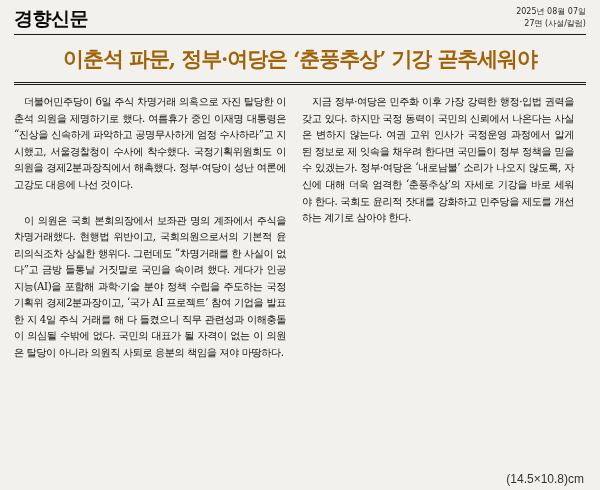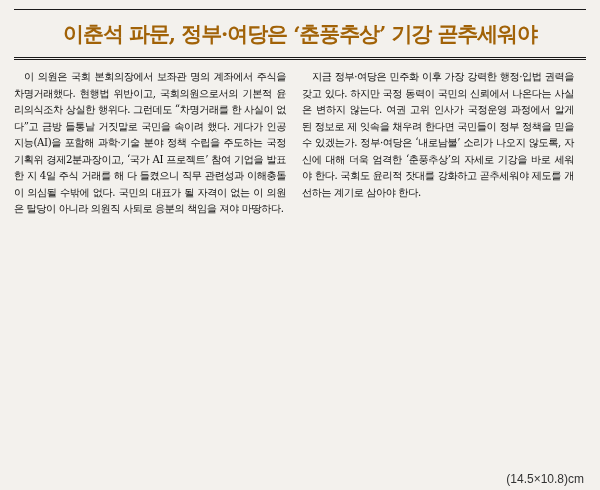--- a/index.html
+++ b/index.html
@@ -95,31 +95,39 @@
     font-family: Liberation Sans, sans-serif;
     font-size: 12px;
     color: #333;
   }
 </style>
 </head>
 <body>
 
 <div class="page">
 
+  <div class="masthead">
+    <div class="masthead-title">경향신문</div>
+    <div class="masthead-meta">
+      <div>2025년 08월 07일</div>
+      <div>27면 (사설/칼럼)</div>
+    </div>
+  </div>
 
   <div class="rule-top"></div>
 
   <div class="headline">이춘석 파문, 정부·여당은 ‘춘풍추상’ 기강 곧추세워야</div>
 
   <div class="rule-bottom"></div>
   <div class="rule-bottom2"></div>
 
   <div class="columns">
     <div class="col">
+      <p>더불어민주당이 6일 주식 차명거래 의혹으로 자진 탈당한 이춘석 의원을 제명하기로 했다. 여름휴가 중인 이재명 대통령은 “진상을 신속하게 파악하고 공명무사하게 엄정 수사하라”고 지시했고, 서울경찰청이 수사에 착수했다. 국정기획위원회도 이 의원을 경제2분과장직에서 해촉했다. 정부·여당이 성난 여론에 고강도 대응에 나선 것이다.</p>
       <p>이 의원은 국회 본회의장에서 보좌관 명의 계좌에서 주식을 차명거래했다. 현행법 위반이고, 국회의원으로서의 기본적 윤리의식조차 상실한 행위다. 그런데도 “차명거래를 한 사실이 없다”고 금방 들통날 거짓말로 국민을 속이려 했다. 게다가 인공지능(AI)을 포함해 과학·기술 분야 정책 수립을 주도하는 국정기획위 경제2분과장이고, ‘국가 AI 프로젝트’ 참여 기업을 발표한 지 4일 주식 거래를 해 다 들켰으니 직무 관련성과 이해충돌이 의심될 수밖에 없다. 국민의 대표가 될 자격이 없는 이 의원은 탈당이 아니라 의원직 사퇴로 응분의 책임을 져야 마땅하다.</p>
     </div>
     <div class="col">
-      <p>지금 정부·여당은 민주화 이후 가장 강력한 행정·입법 권력을 갖고 있다. 하지만 국정 동력이 국민의 신뢰에서 나온다는 사실은 변하지 않는다. 여권 고위 인사가 국정운영 과정에서 알게 된 정보로 제 잇속을 채우려 한다면 국민들이 정부 정책을 믿을 수 있겠는가. 정부·여당은 ‘내로남불’ 소리가 나오지 않도록, 자신에 대해 더욱 엄격한 ‘춘풍추상’의 자세로 기강을 바로 세워야 한다. 국회도 윤리적 잣대를 강화하고 곧추세워야 제도를 개선하는 계기로 삼아야 한다.</p>
+      <p>지금 정부·여당은 민주화 이후 가장 강력한 행정·입법 권력을 갖고 있다. 하지만 국정 동력이 국민의 신뢰에서 나온다는 사실은 변하지 않는다. 여권 고위 인사가 국정운영 과정에서 알게 된 정보로 제 잇속을 채우려 한다면 국민들이 정부 정책을 믿을 수 있겠는가. 정부·여당은 ‘내로남불’ 소리가 나오지 않도록, 자신에 대해 더욱 엄격한 ‘춘풍추상’의 자세로 기강을 바로 세워야 한다. 국회도 윤리적 잣대를 강화하고 민주당을 제도를 개선하는 계기로 삼아야 한다.</p>
     </div>
   </div>
 
   <div class="footer-note">(14.5×10.8)cm</div>
 </div>
 
 </body></html>

